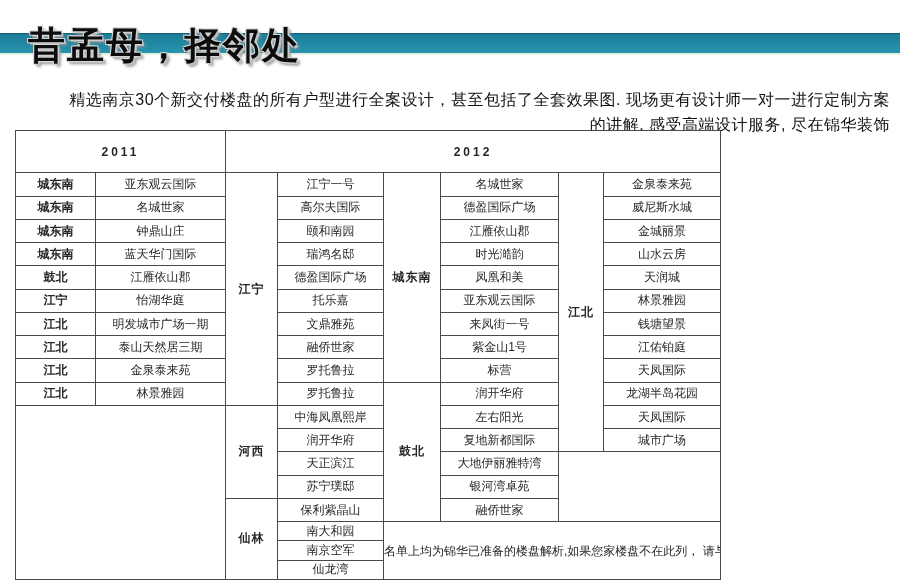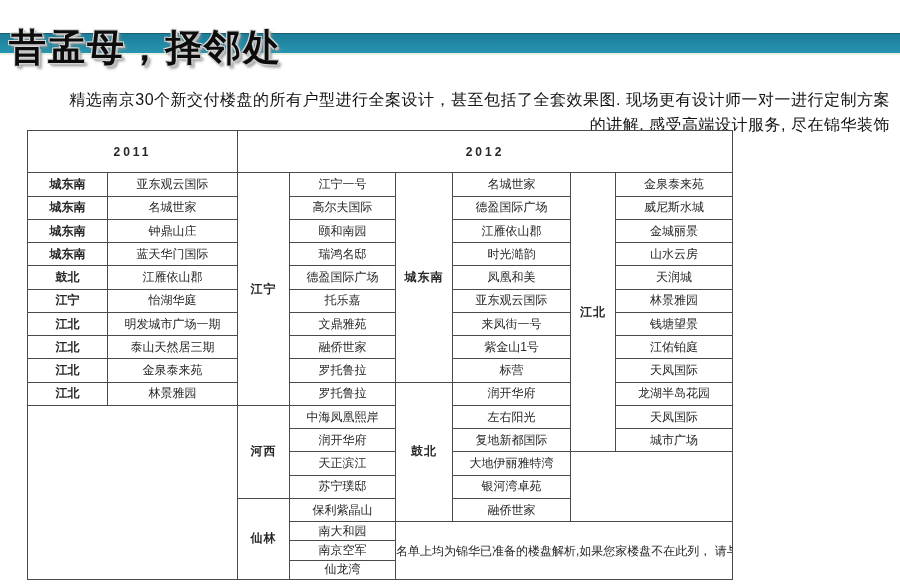--- a/index.html
+++ b/index.html
@@ -8,37 +8,37 @@
   
   .accent-bar{
     position:absolute;top:33px;left:0;width:900px;height:19px;
     background:linear-gradient(180deg,#1c7democratic 0%,#2794af 100%);
     background:linear-gradient(180deg,#1c7d98 0%,#2794af 100%);
     border-top:1px solid #145f75;
     border-bottom:2px solid #e7f0e3;
     z-index:1;
   }
   .page-title{
-    position:absolute;top:1px;left:9px;z-index:2;
-    font-family:Liberation Serif, serif;
+    position:absolute;top:1px;left:28px;z-index:2;
+    font-family:Liberation Mono, monospace;
     font-size:37px;font-weight:bold;color:#0c0c0c;letter-spacing:2px;line-height:1.2;
     text-shadow:-1px -1px 0 #d6d6d6, 1px -1px 0 #d6d6d6, -1px 1px 0 #d6d6d6,
                  2px 2px 0 #bdbdbd, 3px 3px 3px #8f8f8f;
   }
 
   
   .intro{
     position:absolute;top:71px;left:24px;width:866px;z-index:2;
     font-size:16px;line-height:25px;color:#131313;
     text-indent:2em;letter-spacing:0.5px;text-align:right;
   }
 
   
   table.main{
-    position:absolute;top:130px;left:27px;width:705px;height:450px;
+    position:absolute;top:130px;left:15px;width:705px;height:450px;
     border-collapse:collapse;table-layout:fixed;z-index:2;background:#fff;
   }
   table.main td{
     border:1px solid #4a4a4a;
     text-align:center;vertical-align:middle;
     font-size:12px;color:#262626;
     padding:0;overflow:hidden;white-space:nowrap;
   }
   tr.rh{height:42px;}
   tr.rn{height:23px;}

